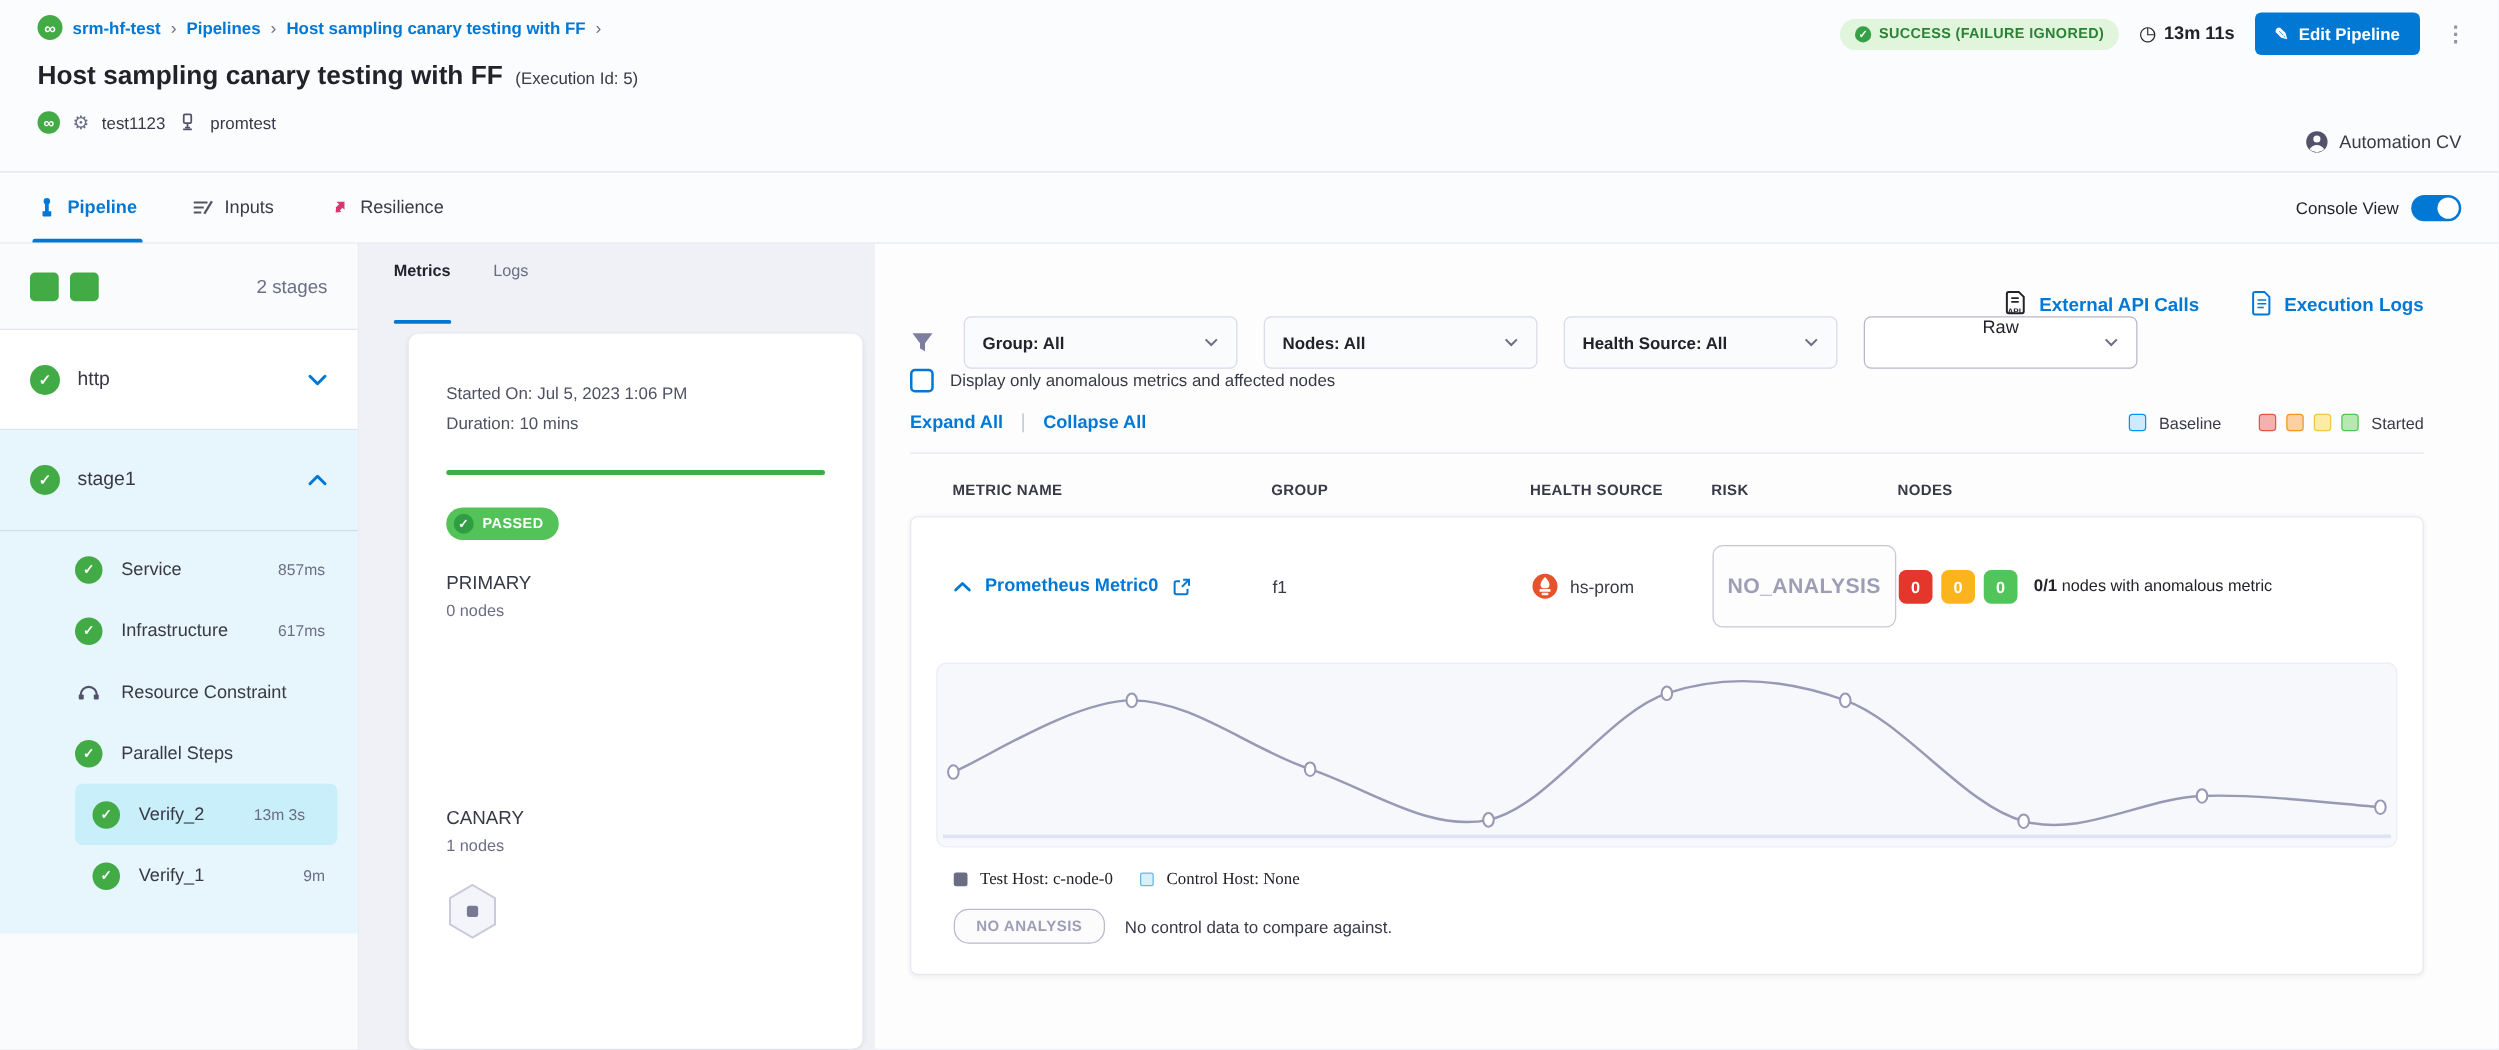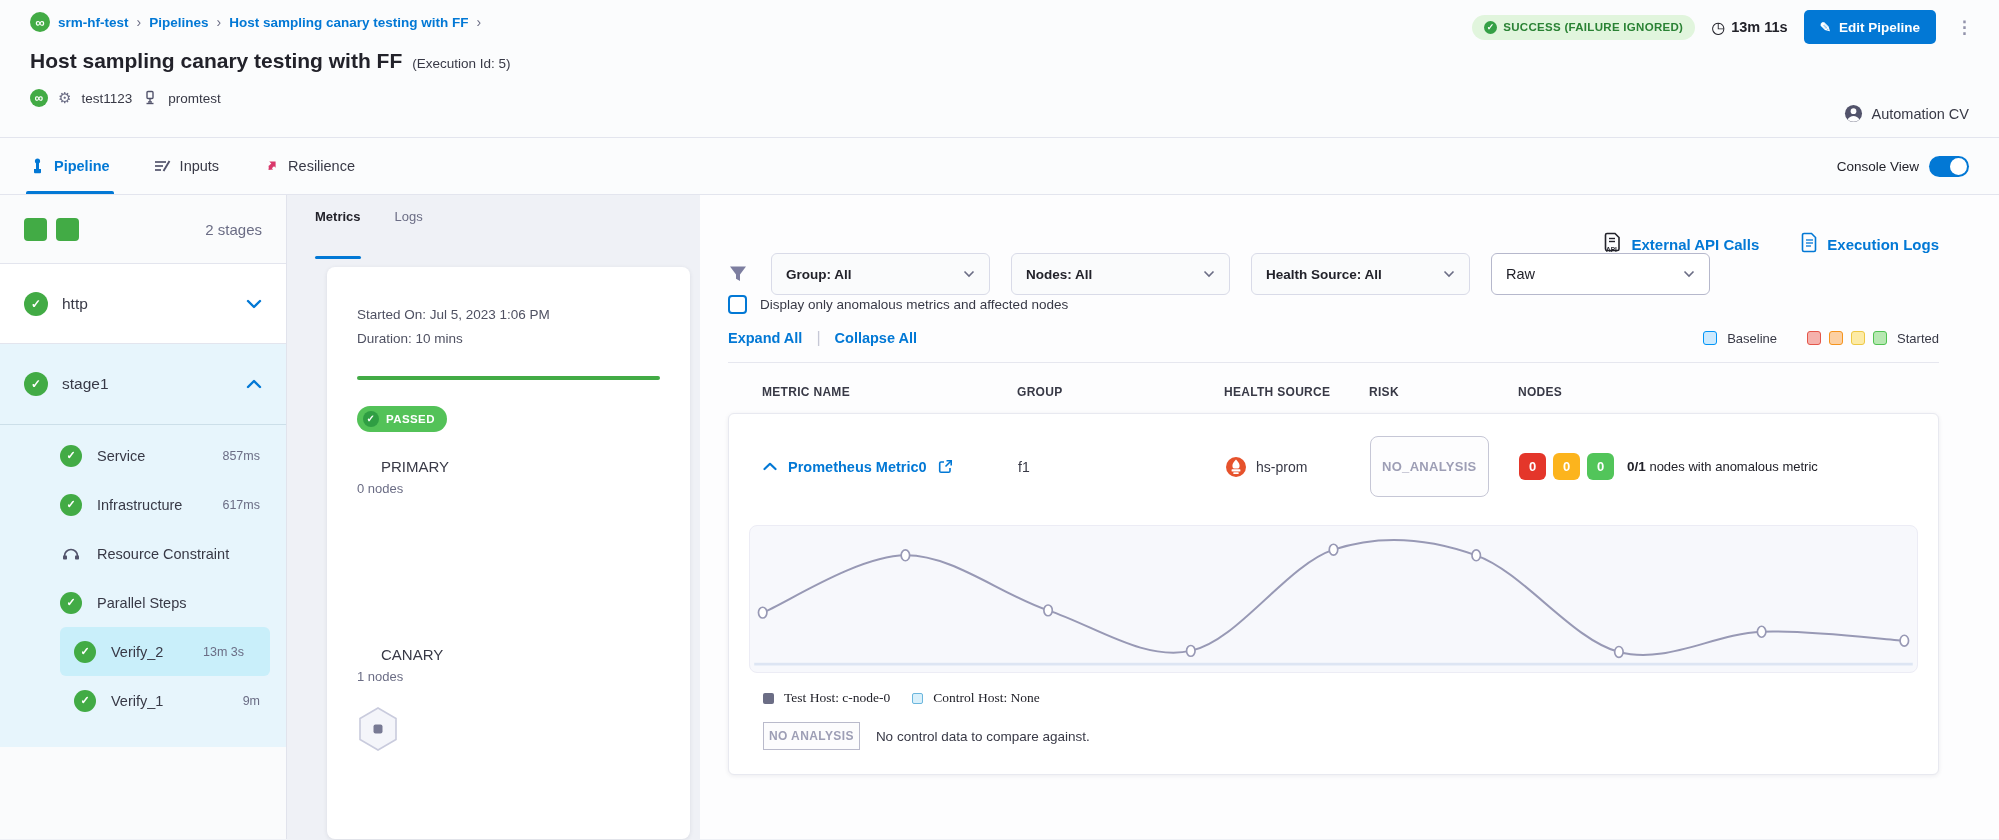--- a/index.html
+++ b/index.html
@@ -64,69 +64,69 @@
   .mid { width:413px; background:#eff1f6; display:flex; flex-direction:column; }
   .mid-tabs { display:flex; gap:34px; padding:14px 0 0 28px; height:64px; }
   .mtab { font-size:13px; color:#6b6d85; cursor:pointer; padding-bottom:10px; position:relative; }
   .mtab.active { color:#22222a; font-weight:bold; }
   .mtab.active:after { content:""; position:absolute; left:0; right:0; bottom:0; height:3px; background:#0278d5; border-radius:2px; }
   .mid-card { background:#fff; border-radius:8px; box-shadow:0 1px 4px rgba(40,41,61,.10); margin:8px 10px 0 40px; flex:1; padding:36px 30px; }
   .started { font-size:13.5px; color:#4f5162; line-height:1.8; }
   .gbar { height:4px; background:#42ab45; border-radius:2px; margin:24px 0 26px 0; }
   .passed { display:inline-flex; align-items:center; gap:7px; background:#53c258; color:#fff; font-size:11.5px; font-weight:bold; letter-spacing:.4px; padding:5px 12px 5px 6px; border-radius:13px; }
   .passed .pc { width:16px; height:16px; border-radius:50%; background:#2f9e43; color:#fff; font-size:10px; display:inline-flex; align-items:center; justify-content:center; }
-  .grp-h { font-size:15px; color:#383946; margin-top:26px;margin-left:24px; }
+  .grp-h { font-size:15px; color:#383946; margin-top:26px; }
   .grp-n { font-size:13px; color:#6b6d85; margin-top:6px; }
   .canary-block { margin-top:150px; }
   .hex { margin-top:22px; }
 
   
   .rp { flex:1; background:#fdfdfe; padding:0 60px 0 28px; position:relative; }
   .rp-links { display:flex; justify-content:flex-end; gap:42px; padding-top:16px; height:58px; }
   .rp-link { display:flex; align-items:flex-end; gap:9px; color:#0278d5; font-size:15px; font-weight:bold; cursor:pointer; }
   .filters { display:flex; align-items:center; gap:21px; }
   .funnel { margin-right:2px; }
   .dd { width:219px; height:42px; background:#fafbfc; border:1px solid #d9dbe8; border-radius:6px; display:flex; align-items:center; padding:0 14px; font-size:13.5px; color:#22222a; font-weight:bold; cursor:pointer; }
   .dd .v { margin-left:auto; }
-  .dd.white { background:#fff; border-color:#b6b8cc; font-weight:normal; font-size:14.5px; }
+  .dd.white { background:#fff; border-color:#b6b8cc; font-weight:normal; font-size:14.5px;flex-direction:column; }
   .cb-row { display:flex; align-items:center; gap:13px; font-size:13.5px; color:#383946; }
   .cbox { width:19px; height:19px; border:2px solid #0278d5; border-radius:4px; background:#fff; cursor:pointer; }
   .ec-row { display:flex; align-items:center; margin-top:15px; }
   .blue-link { color:#0278d5; font-size:14.5px; font-weight:bold; cursor:pointer; }
   .vsep { color:#c6c8d6; margin:0 14px; }
   .legend { margin-left:auto; display:flex; align-items:center; gap:8px; font-size:13px; color:#383946; }
   .lg-sq { width:14px; height:14px; border-radius:3px; }
   .lg-baseline { background:#cdeafe; border:1.5px solid #0295f7; margin-right:2px; }
   .lg-red { background:#f5b1ac; border:1.5px solid #e4564a; }
   .lg-orange { background:#fcd0a2; border:1.5px solid #f5941e; }
   .lg-yellow { background:#fdeba6; border:1.5px solid #eec845; }
   .lg-green { background:#b7e8b2; border:1.5px solid #51c353; margin-right:2px; }
   .rp hr { border:none; border-top:1px solid #e6e7ef; margin-top:15px; }
   .tbl-head { display:grid; grid-template-columns:255px 207px 145px 149px 1fr; padding:22px 0 14px 34px; font-size:12px; font-weight:bold; letter-spacing:.3px; color:#383946; }
   .metric-card { background:#fff; border:1px solid #e8e9f0; border-radius:6px; box-shadow:0 1px 4px rgba(40,41,61,.08); padding-bottom:24px; }
   .metric-row { display:grid; grid-template-columns:255px 207px 145px 149px 1fr; align-items:center; padding:22px 20px 14px 34px; }
   .mname { display:flex; align-items:center; gap:11px; color:#0278d5; font-size:14.5px; font-weight:bold; cursor:pointer; }
   .mgroup { font-size:14px; color:#383946; }
   .mhs { display:flex; align-items:center; gap:9px; font-size:14px; color:#383946; }
-  .risk-badge { display:inline-block; font-size:13px; font-weight:bold; color:#9d9eb5; border:1px solid #c6c7d6; border-radius:8px; padding:22px 11px; background:#fdfdfe; letter-spacing:.3px; }
+  .risk-badge { display:inline-block; font-size:17px; font-weight:bold; color:#9d9eb5; border:1px solid #c6c7d6; border-radius:8px; padding:22px 11px; background:#fdfdfe; letter-spacing:.3px; }
   .nodes-cell { display:flex; align-items:center; gap:7px; }
   .cnt { width:27px; height:27px; border-radius:6px; color:#fff; font-size:13px; font-weight:bold; display:inline-flex; align-items:center; justify-content:center; }
   .cnt.red { background:#e4362a; }
   .cnt.yellow { background:#fcb41d; }
   .cnt.green { background:#52c55a; }
   .nodes-sum { margin-left:6px; font-size:13px; color:#22222a; width:205px; line-height:1.45; }
   .nodes-sum b { font-size:13.5px; }
   .chart-box { margin:14px 20px 0 20px; height:148px; background:#f7f8fc; border:1px solid #ececf5; border-radius:8px; overflow:hidden; }
   .chart-box svg { display:block; width:100%; height:100%; }
   .host-legend { display:flex; align-items:flex-end; gap:22px; padding:17px 0 0 34px; font-size:13.5px; color:#22222a;font-family:Liberation Serif, serif; }
   .hl-item { display:flex; align-items:center; gap:10px; }
   .hl-sq-test { width:11px; height:11px; border-radius:2px; background:#6b6d85; }
   .hl-sq-ctrl { width:11px; height:11px; border-radius:2px; background:#d9f0fb; border:1.5px solid #6bb6dd; }
   .analysis-row { display:flex; align-items:center; gap:16px; padding:16px 0 0 34px; }
-  .na-badge { font-size:12px; font-weight:bold; color:#9d9eb5; border:1.5px solid #b9bacb; border-radius:0; padding:6px 5px; background:#fcfcfd; letter-spacing:.4px; }
+  .na-badge { font-size:12px; font-weight:bold; color:#9d9eb5; border:1.5px solid #b9bacb; border-radius:12px; padding:6px 17px; background:#fcfcfd; letter-spacing:.4px; }
   .na-note { font-size:13.5px; color:#383946; }
 </style>
 </head>
 <body>
 
 <div class="hdr">
   <div class="crumbs">
     <span class="logo-dot">∞</span>
     <a>srm-hf-test</a>
     <span class="crumb-sep">›</span>

